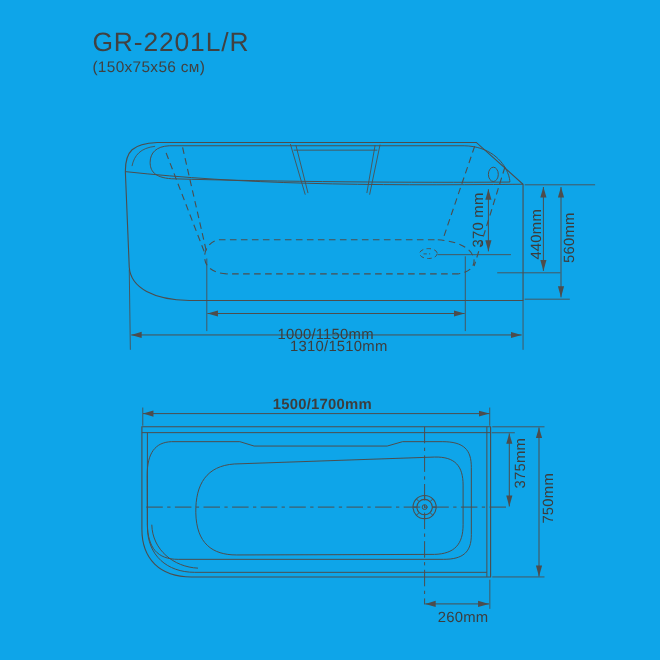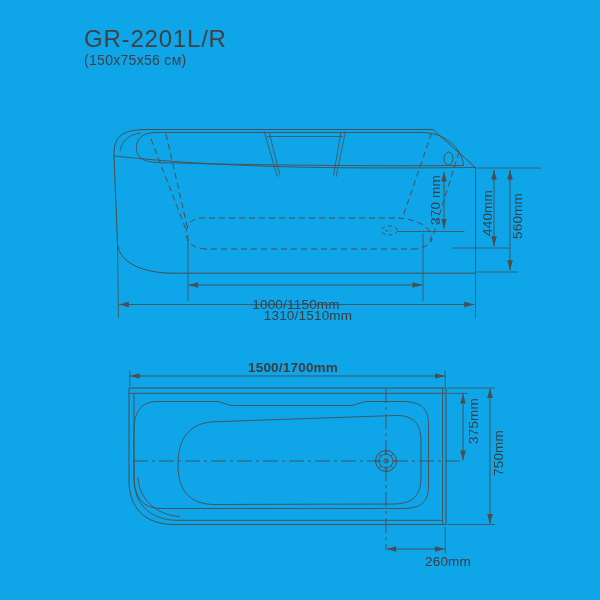--- a/index.html
+++ b/index.html
@@ -151,15 +151,15 @@
 
   <div class="dim v" style="left:434.5px;top:200px;">370 mm</div>
   <div class="dim v" style="left:487px;top:213px;">440mm</div>
   <div class="dim v" style="left:517px;top:216px;">560mm</div>
   <div class="dim" style="left:296px;top:304px;">1000/1150mm</div>
   <div class="dim" style="left:296px;top:315px;margin-left:12px;">1310/1510mm</div>
 
   <div class="dim" style="left:293px;top:367px;font-weight:bold;">1500/1700mm</div>
   <div class="dim v" style="left:472.5px;top:421px;">375mm</div>
   <div class="dim v" style="left:498px;top:453px;">750mm</div>
-  <div class="dim" style="left:421px;top:561px;margin-left:27px;">260mm</div>
+  <div class="dim" style="left:421px;top:561px;">260mm</div>
 
 </div>
 
 </body></html>

